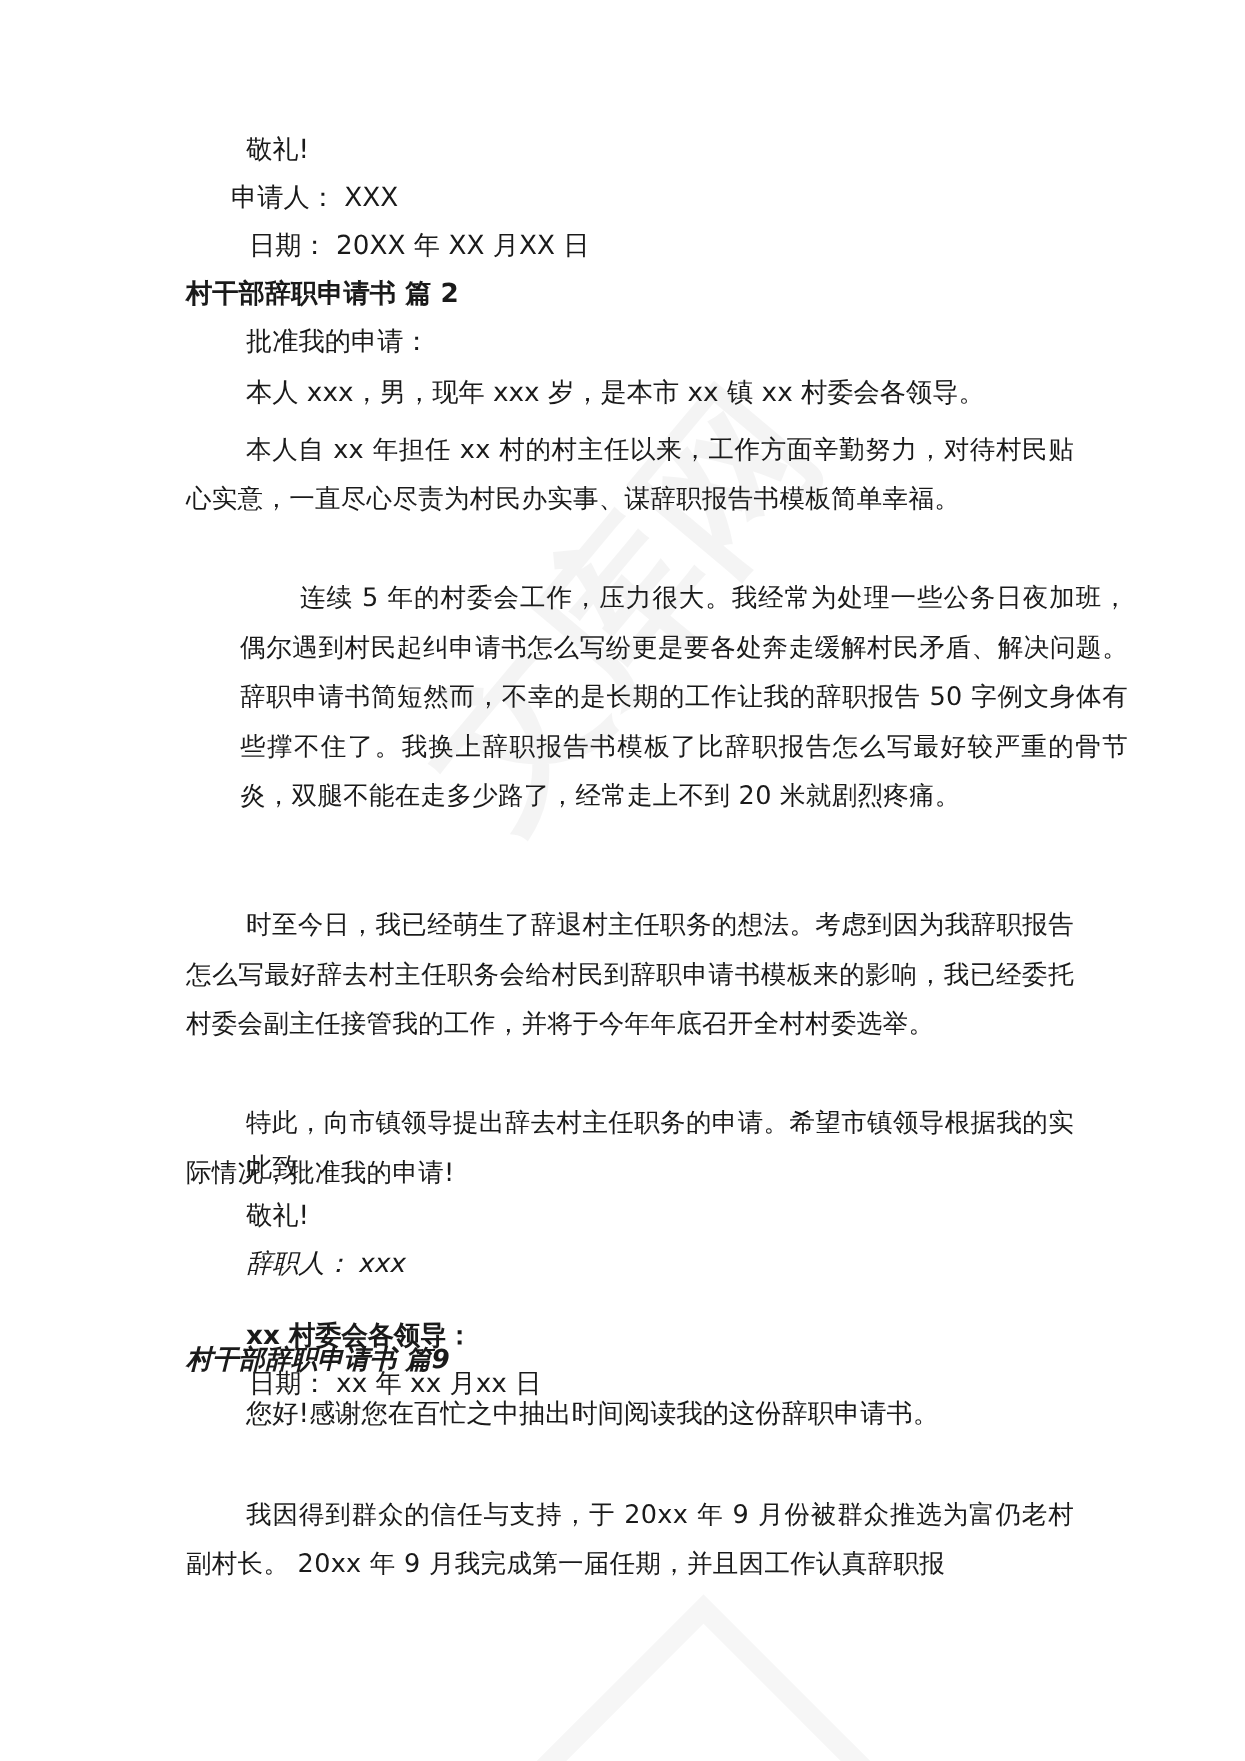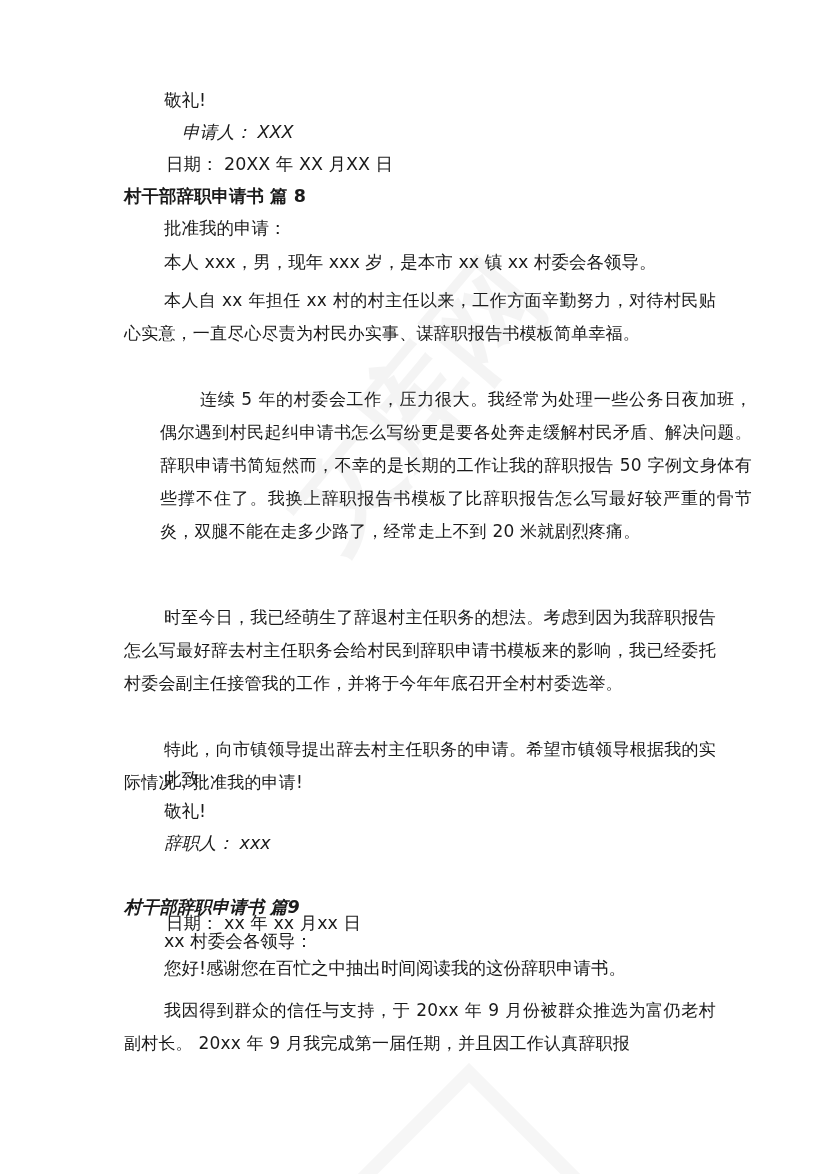--- a/index.html
+++ b/index.html
@@ -64,35 +64,35 @@
   </style>
 </head>
 <body>
 
 <div class="watermark" style="left:250px; top:330px;">文库网</div>
 <div class="wm-diamond" style="left:355px; top:1110px;"></div>
 
 <div class="page">
 
   <div class="line indent" style="top:88px;">敬礼!</div>
-  <div class="line indent" style="top:120px;left:58px;font-style:italic;">申请人： XXX</div>
+  <div class="line indent" style="top:120px;left:30px;">申请人： XXX</div>
   <div class="line indent" style="top:152px;left:42px;">日期： 20XX 年 XX 月XX 日</div>
 
-  <div class="line heading" style="top:184px;">村干部辞职申请书 篇 8</div>
+  <div class="line heading" style="top:184px;">村干部辞职申请书 篇 2</div>
   <div class="line indent" style="top:216px;">批准我的申请：</div>
   <div class="line indent" style="top:250px;">本人 xxx，男，现年 xxx 岁，是本市 xx 镇 xx 村委会各领导。</div>
 
   <div class="para" style="top:284px;">本人自 xx 年担任 xx 村的村主任以来，工作方面辛勤努力，对待村民贴心实意，一直尽心尽责为村民办实事、谋辞职报告书模板简单幸福。</div>
   <div class="para" style="top:383px;margin-left:36px;">连续 5 年的村委会工作，压力很大。我经常为处理一些公务日夜加班，偶尔遇到村民起纠申请书怎么写纷更是要各处奔走缓解村民矛盾、解决问题。辞职申请书简短然而，不幸的是长期的工作让我的辞职报告 50 字例文身体有些撑不住了。我换上辞职报告书模板了比辞职报告怎么写最好较严重的骨节炎，双腿不能在走多少路了，经常走上不到 20 米就剧烈疼痛。</div>
   <div class="para" style="top:601px;">时至今日，我已经萌生了辞退村主任职务的想法。考虑到因为我辞职报告怎么写最好辞去村主任职务会给村民到辞职申请书模板来的影响，我已经委托村委会副主任接管我的工作，并将于今年年底召开全村村委选举。</div>
   <div class="para" style="top:733px;">特此，向市镇领导提出辞去村主任职务的申请。希望市镇领导根据我的实际情况，批准我的申请!</div>
 
   <div class="line indent" style="top:767px;">此致</div>
   <div class="line indent" style="top:799px;">敬礼!</div>
   <div class="line indent" style="top:831px;font-style:italic;">辞职人： xxx</div>
   <div class="line indent" style="top:911px;left:42px;">日期： xx 年 xx 月xx 日</div>
 
   <div class="line heading" style="top:895px;font-style:italic;">村干部辞职申请书 篇9</div>
-  <div class="line indent" style="top:929px;">xx 村委会各领导：</div>
-  <div class="line indent" style="top:956px;">您好!感谢您在百忙之中抽出时间阅读我的这份辞职申请书。</div>
+  <div class="line indent" style="top:879px;font-weight:bold;">xx 村委会各领导：</div>
+  <div class="line indent" style="top:931px;">您好!感谢您在百忙之中抽出时间阅读我的这份辞职申请书。</div>
   <div class="para" style="top:994px;">我因得到群众的信任与支持，于 20xx 年 9 月份被群众推选为富仍老村副村长。 20xx 年 9 月我完成第一届任期，并且因工作认真辞职报</div>
 
 </div>
 
 </body></html>

